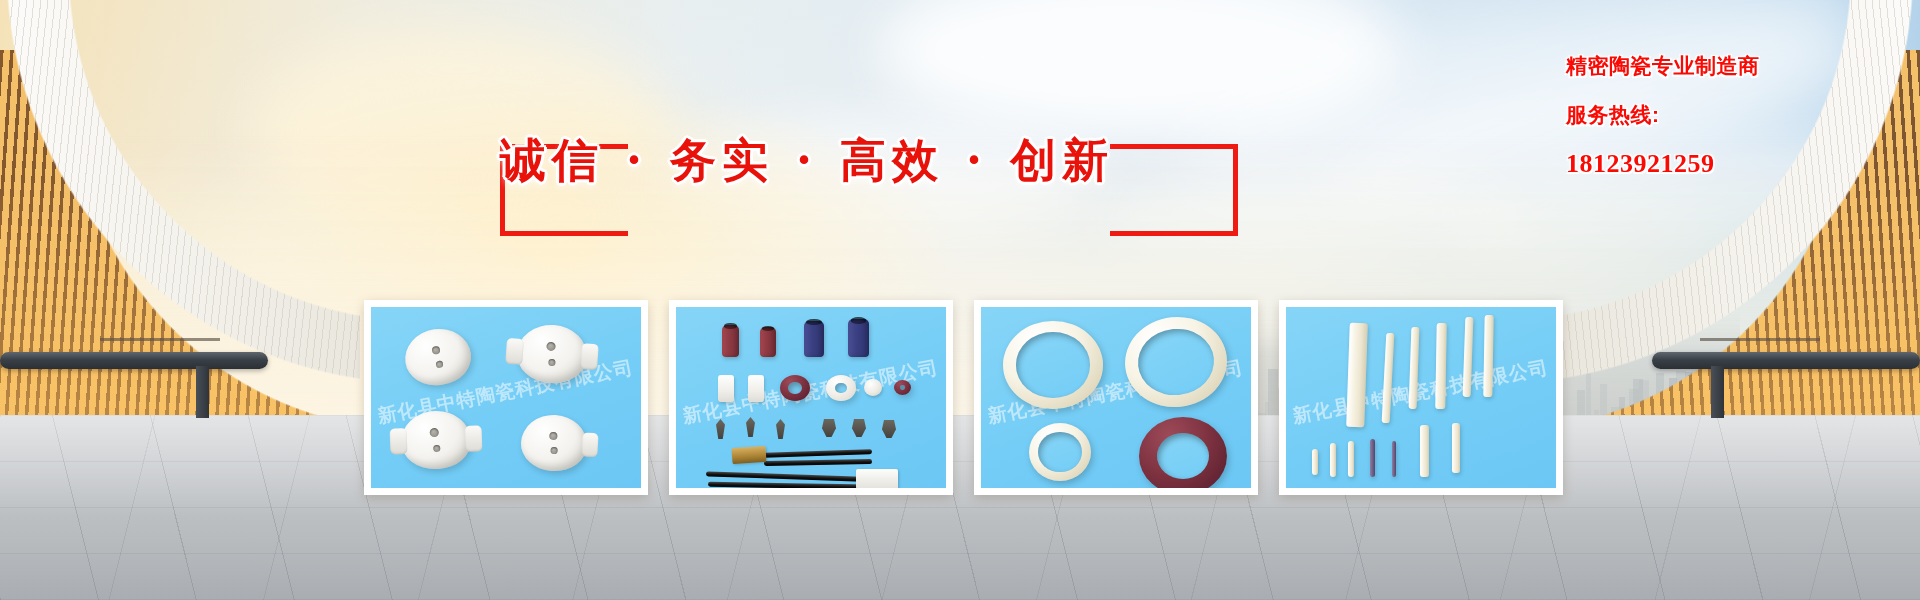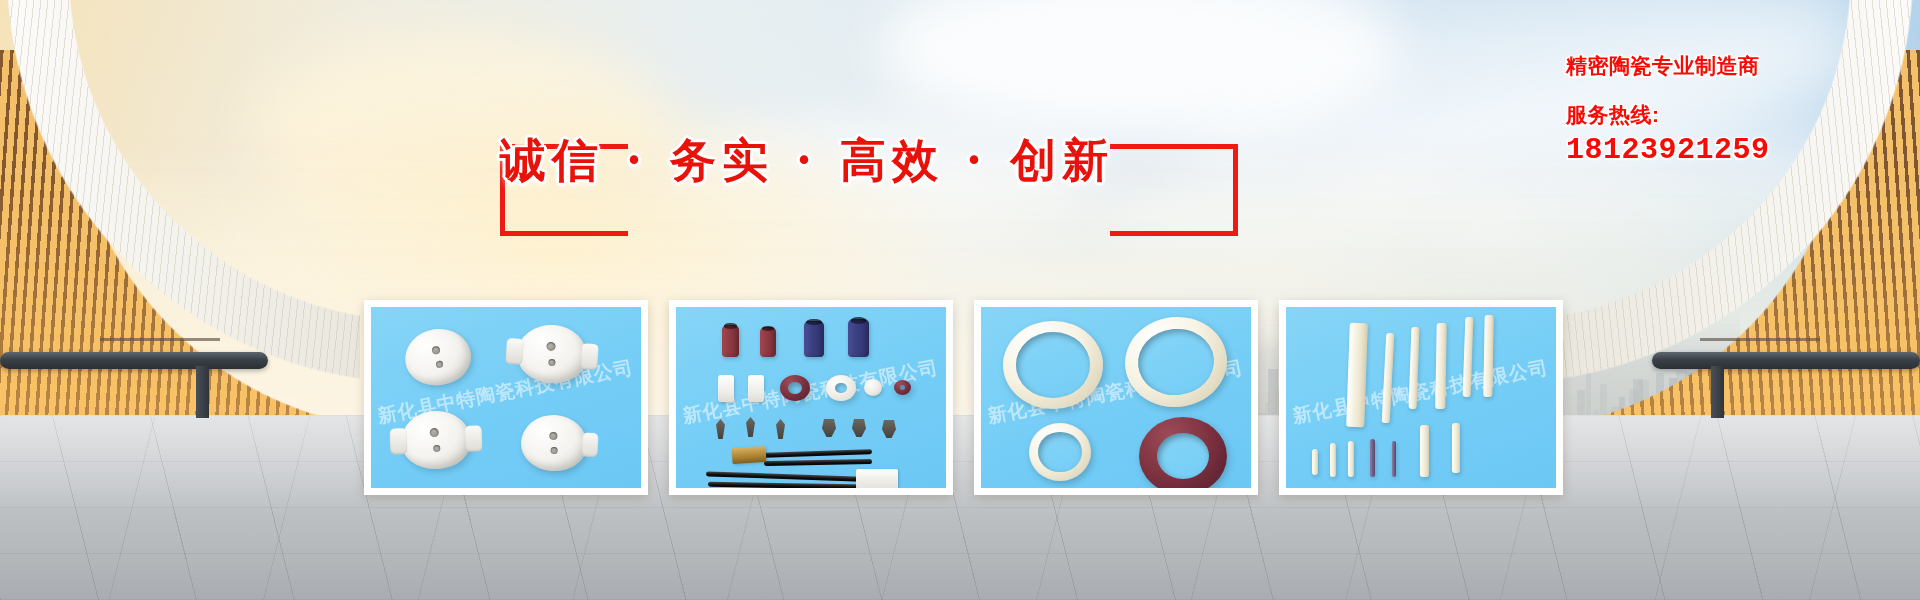--- a/index.html
+++ b/index.html
@@ -164,21 +164,21 @@
 
   
   .contact { position:absolute; left:1566px; top:52px; width:330px; }
   .contact .line {
     color:#fa0a05; font-weight:bold; white-space:nowrap;
     text-shadow:-1.5px -1.5px 0 #fff, 1.5px -1.5px 0 #fff, -1.5px 1.5px 0 #fff,
                 1.5px 1.5px 0 #fff, 0 0 6px rgba(255,255,255,.85);
   }
   .c-tag { font-size:21px; letter-spacing:.5px; }
   .c-hot { font-size:21px; margin-top:21px; letter-spacing:.5px; }
-  .c-num { font-size:30px; margin-top:4px; letter-spacing:.5px; font-family:Liberation Mono, monospace; }
+  .c-num { font-size:26px; margin-top:20px; letter-spacing:.5px; font-family:Liberation Serif, serif; }
 
   
   .panels { position:absolute; left:0; top:0; width:1920px; height:600px; }
   .panel {
     position:absolute; top:300px; width:284px; height:195px;
     background:#ffffff; padding:7px;
     box-shadow:0 3px 10px rgba(90,70,40,.22);
   }
   .panel .inner {
     position:relative; width:100%; height:100%;

